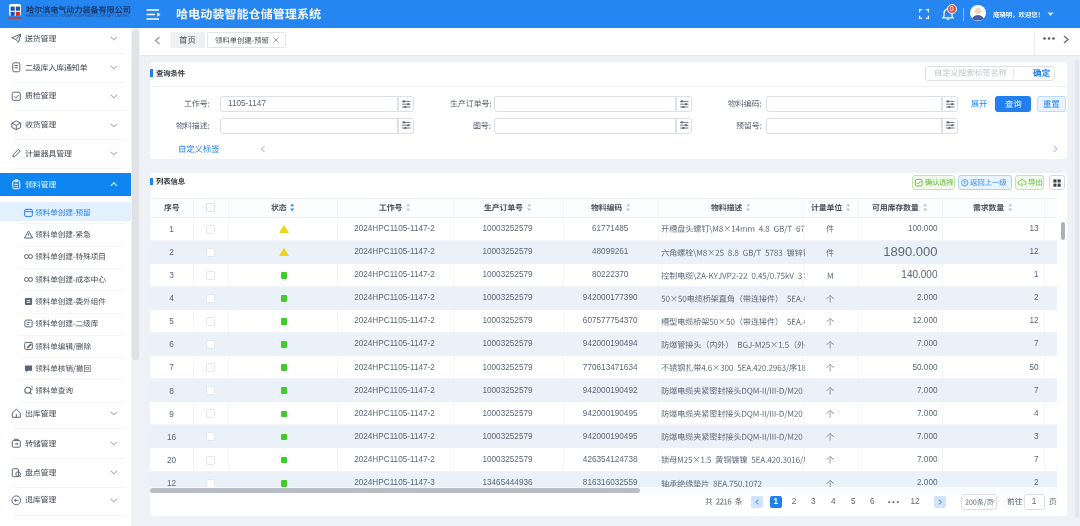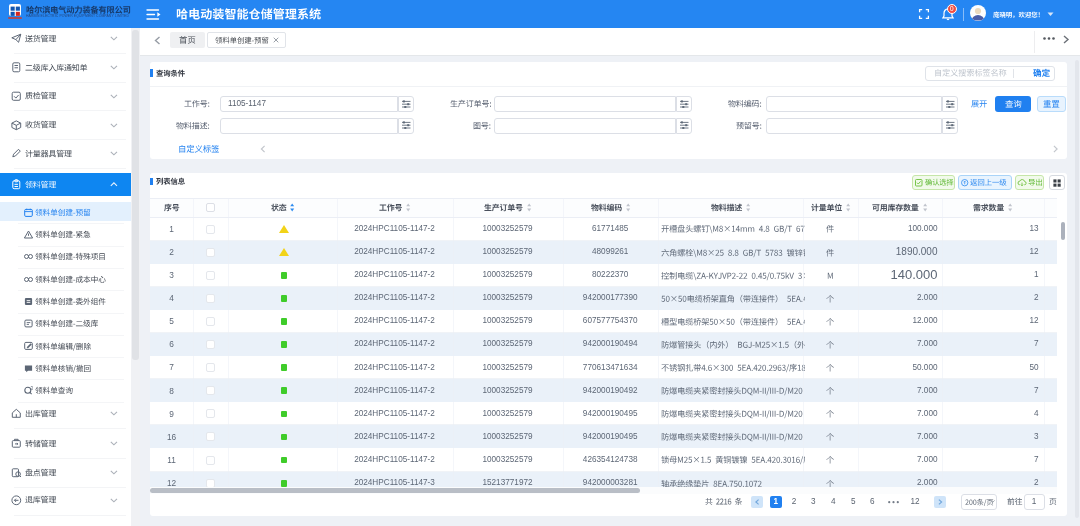--- a/index.html
+++ b/index.html
@@ -1234,21 +1234,21 @@
       </g>
     </svg>
   </div>
 <div style="position:absolute;left:826.4px;top:247.5px;">
     <svg width="8.2" height="10.7" style="overflow:visible;display:block" viewBox="0 0 8.2 10.7">
       <g fill="#5d6776" transform="matrix(0.00820,0,0,-0.00820,0.00,7.79)">
         <use href="#g69" x="0"></use>
       </g>
     </svg>
   </div>
-<div style="position:absolute;right:142.5px;top:246.0px;font-family:'Liberation Sans',sans-serif;font-size:10px;font-weight:normal;color:#5d6776;white-space:nowrap;line-height:12.3px;">1890.000</div>
+<div style="position:absolute;right:142.5px;top:246.0px;font-family:'Liberation Sans',sans-serif;font-size:13px;font-weight:normal;color:#5d6776;white-space:nowrap;line-height:12.3px;">1890.000</div>
 <div style="position:absolute;right:41.5px;top:246.0px;font-family:'Liberation Sans',sans-serif;font-size:8.2px;font-weight:normal;color:#5d6776;white-space:nowrap;line-height:12.3px;">12</div>
 <div style="position:absolute;left:150.0px;top:263.7px;width:907.0px;height:23.1px;background:#fff;border-bottom:1px solid #f0f3f7;box-sizing:border-box;"></div>
 <div style="position:absolute;left:171.5px;transform:translateX(-50%);top:269.0px;font-family:'Liberation Sans',sans-serif;font-size:8.3px;font-weight:normal;color:#5d6776;white-space:nowrap;line-height:12.5px;">3</div>
 <div style="position:absolute;left:206.0px;top:270.8px;width:9.0px;height:9.0px;background:#fff;border:1px solid #e4e7ec;border-radius:2px;box-sizing:border-box;"></div>
 <div style="position:absolute;left:280.6px;top:271.9px;width:6.8px;height:6.8px;background:#3fcc2a;border-radius:1px;"></div>
 <div style="position:absolute;left:394.5px;transform:translateX(-50%);top:269.1px;font-family:'Liberation Sans',sans-serif;font-size:8.2px;font-weight:normal;color:#5d6776;white-space:nowrap;line-height:12.3px;">2024HPC1105-1147-2</div>
 <div style="position:absolute;left:507.5px;transform:translateX(-50%);top:269.1px;font-family:'Liberation Sans',sans-serif;font-size:8.2px;font-weight:normal;color:#5d6776;white-space:nowrap;line-height:12.3px;">10003252579</div>
 <div style="position:absolute;left:610.2px;transform:translateX(-50%);top:269.1px;font-family:'Liberation Sans',sans-serif;font-size:8.2px;font-weight:normal;color:#5d6776;white-space:nowrap;line-height:12.3px;">80222370</div>
 <div style="position:absolute;left:661.0px;top:270.6px;width:144.0px;overflow:hidden;">
     <svg width="149.3" height="10.7" style="overflow:visible;display:block" viewBox="0 0 149.3 10.7">
@@ -1286,21 +1286,21 @@
       </g>
     </svg>
   </div>
 <div style="position:absolute;left:827.2px;top:270.6px;">
     <svg width="6.7" height="10.7" style="overflow:visible;display:block" viewBox="0 0 6.7 10.7">
       <g fill="#5d6776" transform="matrix(0.00820,0,0,-0.00820,0.00,7.79)">
         <use href="#g161" x="0"></use>
       </g>
     </svg>
   </div>
-<div style="position:absolute;right:142.5px;top:269.1px;font-family:'Liberation Sans',sans-serif;font-size:13px;font-weight:normal;color:#5d6776;white-space:nowrap;line-height:12.3px;">140.000</div>
+<div style="position:absolute;right:142.5px;top:269.1px;font-family:'Liberation Sans',sans-serif;font-size:10px;font-weight:normal;color:#5d6776;white-space:nowrap;line-height:12.3px;">140.000</div>
 <div style="position:absolute;right:41.5px;top:269.1px;font-family:'Liberation Sans',sans-serif;font-size:8.2px;font-weight:normal;color:#5d6776;white-space:nowrap;line-height:12.3px;">1</div>
 <div style="position:absolute;left:150.0px;top:286.8px;width:907.0px;height:23.1px;background:#eaf1f9;border-bottom:1px solid #eaf1f9;box-sizing:border-box;"></div>
 <div style="position:absolute;left:171.5px;transform:translateX(-50%);top:292.1px;font-family:'Liberation Sans',sans-serif;font-size:8.3px;font-weight:normal;color:#5d6776;white-space:nowrap;line-height:12.5px;">4</div>
 <div style="position:absolute;left:206.0px;top:293.9px;width:9.0px;height:9.0px;background:#fff;border:1px solid #e4e7ec;border-radius:2px;box-sizing:border-box;"></div>
 <div style="position:absolute;left:280.6px;top:295.0px;width:6.8px;height:6.8px;background:#3fcc2a;border-radius:1px;"></div>
 <div style="position:absolute;left:394.5px;transform:translateX(-50%);top:292.2px;font-family:'Liberation Sans',sans-serif;font-size:8.2px;font-weight:normal;color:#5d6776;white-space:nowrap;line-height:12.3px;">2024HPC1105-1147-2</div>
 <div style="position:absolute;left:507.5px;transform:translateX(-50%);top:292.2px;font-family:'Liberation Sans',sans-serif;font-size:8.2px;font-weight:normal;color:#5d6776;white-space:nowrap;line-height:12.3px;">10003252579</div>
 <div style="position:absolute;left:610.2px;transform:translateX(-50%);top:292.2px;font-family:'Liberation Sans',sans-serif;font-size:8.2px;font-weight:normal;color:#5d6776;white-space:nowrap;line-height:12.3px;">942000177390</div>
 <div style="position:absolute;left:661.0px;top:293.7px;width:144.0px;overflow:hidden;">
     <svg width="146.3" height="10.7" style="overflow:visible;display:block" viewBox="0 0 146.3 10.7">
@@ -1616,21 +1616,21 @@
 <div style="position:absolute;left:826.4px;top:432.3px;">
     <svg width="8.2" height="10.7" style="overflow:visible;display:block" viewBox="0 0 8.2 10.7">
       <g fill="#5d6776" transform="matrix(0.00820,0,0,-0.00820,0.00,7.79)">
         <use href="#g205" x="0"></use>
       </g>
     </svg>
   </div>
 <div style="position:absolute;right:142.5px;top:430.8px;font-family:'Liberation Sans',sans-serif;font-size:8.2px;font-weight:normal;color:#5d6776;white-space:nowrap;line-height:12.3px;">7.000</div>
 <div style="position:absolute;right:41.5px;top:430.8px;font-family:'Liberation Sans',sans-serif;font-size:8.2px;font-weight:normal;color:#5d6776;white-space:nowrap;line-height:12.3px;">3</div>
 <div style="position:absolute;left:150.0px;top:448.5px;width:907.0px;height:23.1px;background:#fff;border-bottom:1px solid #f0f3f7;box-sizing:border-box;"></div>
-<div style="position:absolute;left:171.5px;transform:translateX(-50%);top:453.8px;font-family:'Liberation Sans',sans-serif;font-size:8.3px;font-weight:normal;color:#5d6776;white-space:nowrap;line-height:12.5px;">11</div>
+<div style="position:absolute;left:171.5px;transform:translateX(-50%);top:453.8px;font-family:'Liberation Sans',sans-serif;font-size:8.3px;font-weight:normal;color:#5d6776;white-space:nowrap;line-height:12.5px;">20</div>
 <div style="position:absolute;left:206.0px;top:455.6px;width:9.0px;height:9.0px;background:#fff;border:1px solid #e4e7ec;border-radius:2px;box-sizing:border-box;"></div>
 <div style="position:absolute;left:280.6px;top:456.7px;width:6.8px;height:6.8px;background:#3fcc2a;border-radius:1px;"></div>
 <div style="position:absolute;left:394.5px;transform:translateX(-50%);top:453.9px;font-family:'Liberation Sans',sans-serif;font-size:8.2px;font-weight:normal;color:#5d6776;white-space:nowrap;line-height:12.3px;">2024HPC1105-1147-2</div>
 <div style="position:absolute;left:507.5px;transform:translateX(-50%);top:453.9px;font-family:'Liberation Sans',sans-serif;font-size:8.2px;font-weight:normal;color:#5d6776;white-space:nowrap;line-height:12.3px;">10003252579</div>
 <div style="position:absolute;left:610.2px;transform:translateX(-50%);top:453.9px;font-family:'Liberation Sans',sans-serif;font-size:8.2px;font-weight:normal;color:#5d6776;white-space:nowrap;line-height:12.3px;">426354124738</div>
 <div style="position:absolute;left:661.0px;top:455.4px;width:144.0px;overflow:hidden;">
     <svg width="150.2" height="10.7" style="overflow:visible;display:block" viewBox="0 0 150.2 10.7">
       <g fill="#5d6776" transform="matrix(0.00820,0,0,-0.00820,0.00,7.79)">
         <use href="#g222" x="0"></use>
         <use href="#g223" x="980"></use>
@@ -1669,22 +1669,22 @@
       </g>
     </svg>
   </div>
 <div style="position:absolute;right:142.5px;top:453.9px;font-family:'Liberation Sans',sans-serif;font-size:8.2px;font-weight:normal;color:#5d6776;white-space:nowrap;line-height:12.3px;">7.000</div>
 <div style="position:absolute;right:41.5px;top:453.9px;font-family:'Liberation Sans',sans-serif;font-size:8.2px;font-weight:normal;color:#5d6776;white-space:nowrap;line-height:12.3px;">7</div>
 <div style="position:absolute;left:150.0px;top:471.6px;width:907.0px;height:21.9px;background:#eaf1f9;border-bottom:1px solid #eaf1f9;box-sizing:border-box;"></div>
 <div style="position:absolute;left:171.5px;transform:translateX(-50%);top:476.9px;font-family:'Liberation Sans',sans-serif;font-size:8.3px;font-weight:normal;color:#5d6776;white-space:nowrap;line-height:12.5px;">12</div>
 <div style="position:absolute;left:206.0px;top:478.7px;width:9.0px;height:9.0px;background:#fff;border:1px solid #e4e7ec;border-radius:2px;box-sizing:border-box;"></div>
 <div style="position:absolute;left:280.6px;top:479.8px;width:6.8px;height:6.8px;background:#3fcc2a;border-radius:1px;"></div>
 <div style="position:absolute;left:394.5px;transform:translateX(-50%);top:477.0px;font-family:'Liberation Sans',sans-serif;font-size:8.2px;font-weight:normal;color:#5d6776;white-space:nowrap;line-height:12.3px;">2024HPC1105-1147-3</div>
-<div style="position:absolute;left:507.5px;transform:translateX(-50%);top:477.0px;font-family:'Liberation Sans',sans-serif;font-size:8.2px;font-weight:normal;color:#5d6776;white-space:nowrap;line-height:12.3px;">15213771972</div>
-<div style="position:absolute;left:610.2px;transform:translateX(-50%);top:477.0px;font-family:'Liberation Sans',sans-serif;font-size:8.2px;font-weight:normal;color:#5d6776;white-space:nowrap;line-height:12.3px;">942000003281</div>
+<div style="position:absolute;left:507.5px;transform:translateX(-50%);top:477.0px;font-family:'Liberation Sans',sans-serif;font-size:8.2px;font-weight:normal;color:#5d6776;white-space:nowrap;line-height:12.3px;">13465444936</div>
+<div style="position:absolute;left:610.2px;transform:translateX(-50%);top:477.0px;font-family:'Liberation Sans',sans-serif;font-size:8.2px;font-weight:normal;color:#5d6776;white-space:nowrap;line-height:12.3px;">816316032559</div>
 <div style="position:absolute;left:661.0px;top:478.5px;">
     <svg width="101.0" height="10.7" style="overflow:visible;display:block" viewBox="0 0 101.0 10.7">
       <g fill="#5d6776" transform="matrix(0.00820,0,0,-0.00820,0.00,7.79)">
         <use href="#g227" x="0"></use>
         <use href="#g228" x="980"></use>
         <use href="#g229" x="1960"></use>
         <use href="#g230" x="2940"></use>
         <use href="#g231" x="3920"></use>
         <use href="#g232" x="4900"></use>
         <use href="#g162" x="6360"></use>

